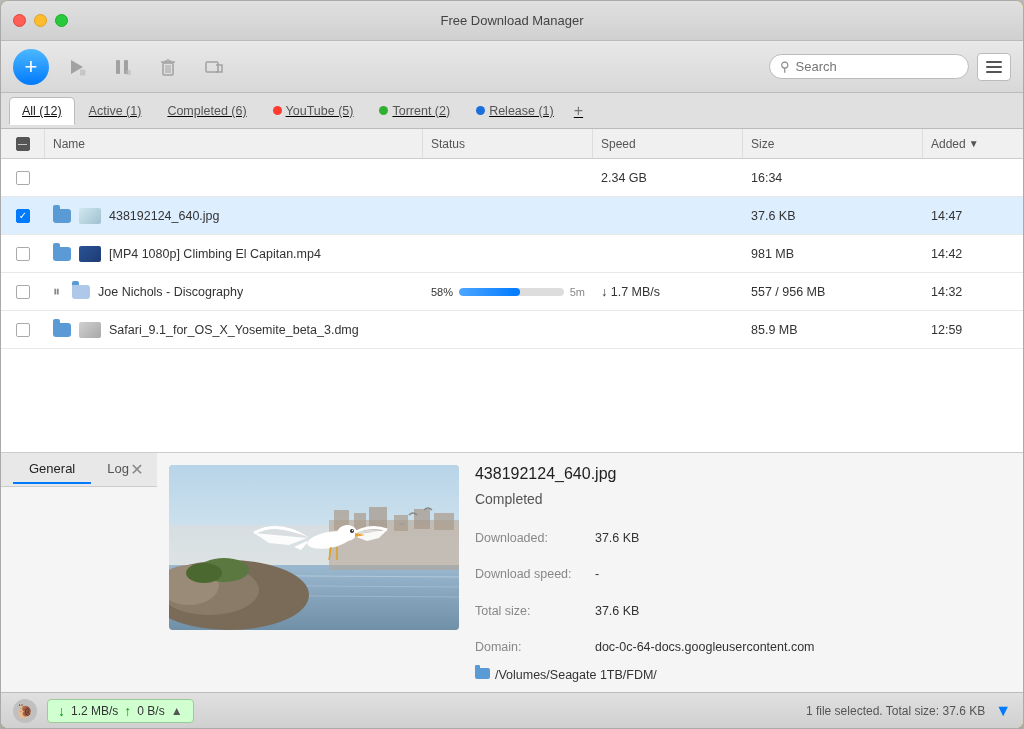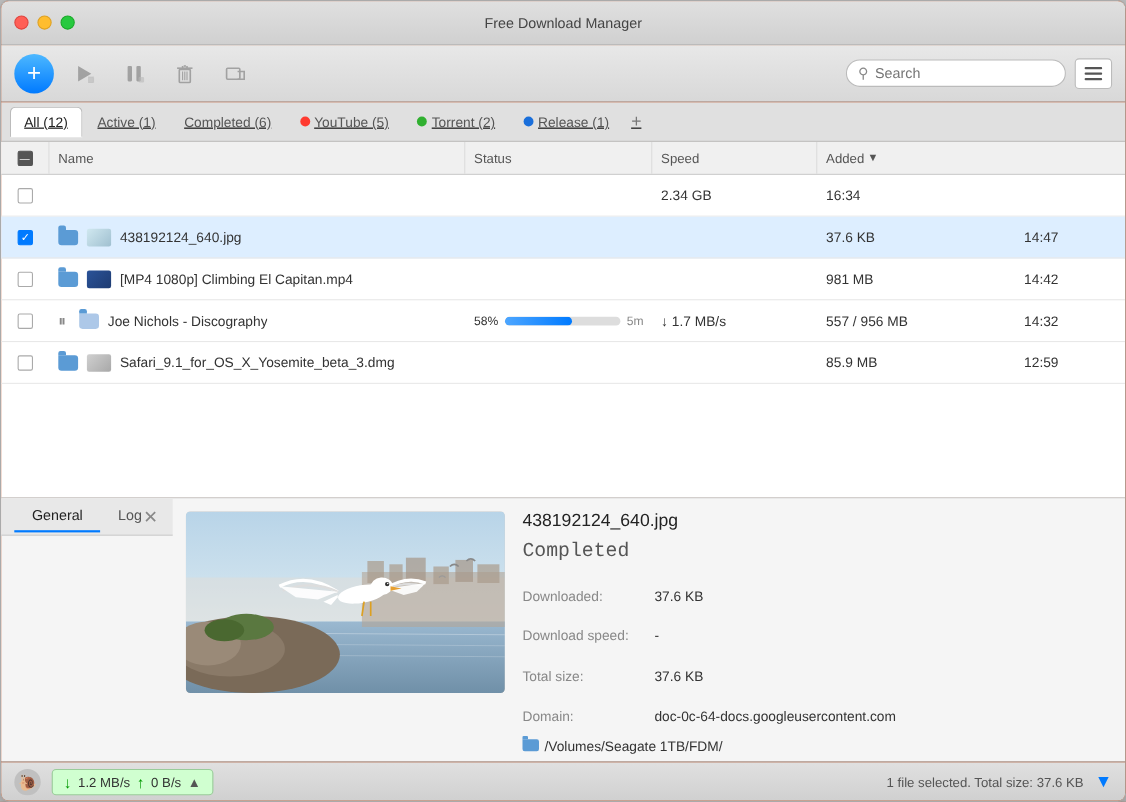--- a/index.html
+++ b/index.html
@@ -7,21 +7,21 @@
       font-family: -apple-system, BlinkMacSystemFont, 'Helvetica Neue', Arial, sans-serif;
       font-size: 13px;
       background: #c8c8c8;
       width: 1024px;
       height: 729px;
       overflow: hidden;
     }
     .window {
       width: 1024px;
       height: 729px;
-      background: #c2410c;
+      background: #fde047;
       border-radius: 8px;
       overflow: hidden;
       display: flex;
       flex-direction: column;
       border: 1px solid #aaa;
       box-shadow: 0 4px 20px rgba(0,0,0,0.4);
     }
     
     .titlebar {
       background: linear-gradient(to bottom, #e0e0e0, #d0d0d0);
@@ -399,24 +399,23 @@
       flex-direction: column;
       gap: 4px;
     }
     .detail-filename {
       font-size: 16px;
       font-weight: 500;
       color: #222;
       margin-bottom: 4px;
     }
     .detail-status {
-      font-size: 18px;
+      font-size: 14px;
       color: #555;
       margin-bottom: 6px;
-      font-family: Liberation Mono, monospace;
     }
     .detail-row {
       display: grid;
       grid-template-columns: 120px 1fr;
       font-size: 12.5px;
       color: #555;
       line-height: 1.7;
       margin-top: 11px;
     }
     .detail-label { color: #888; }
@@ -596,20 +595,21 @@
 
     <div class="table-header">
       <div class="th checkbox-cell">
         <div class="checkbox indeterminate">
           <span style="color:white;font-size:9px;">—</span>
         </div>
       </div>
       <div class="th">Name</div>
       <div class="th">Status</div>
       <div class="th">Speed</div>
+      <div class="th">Size</div>
       <div class="th sortable">Added <span class="sort-arrow">▼</span></div>
     </div>
 
     <div class="table-row">
       <div class="td checkbox-cell">
         <div class="checkbox"></div>
       </div>
       <div class="td"></div>
       <div class="td"></div>
       <div class="td">2.34 GB</div>

